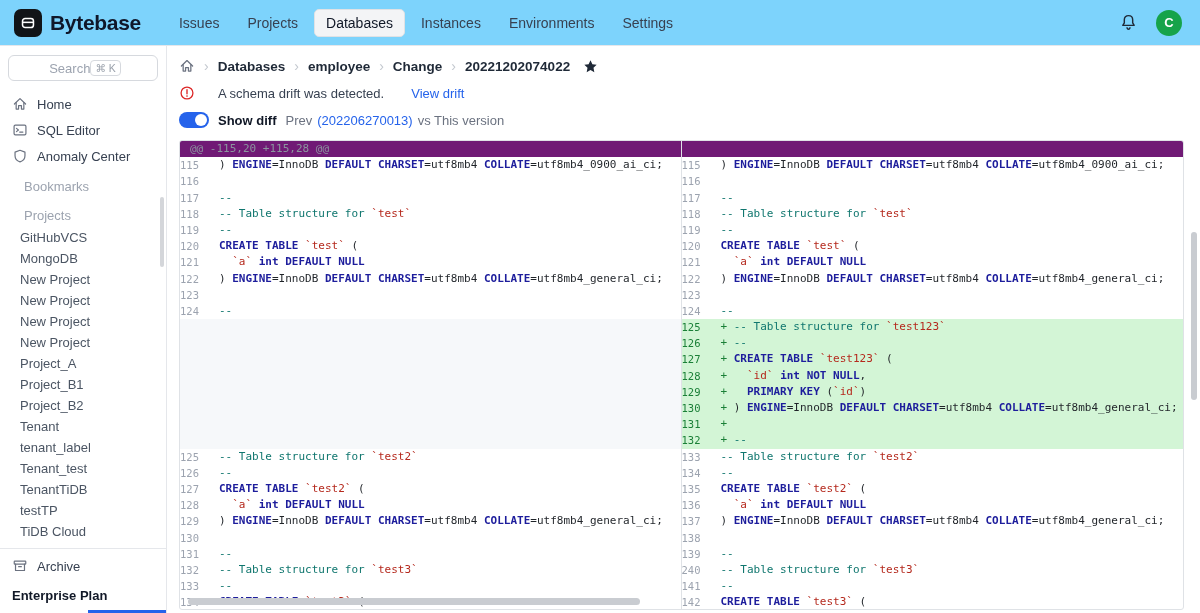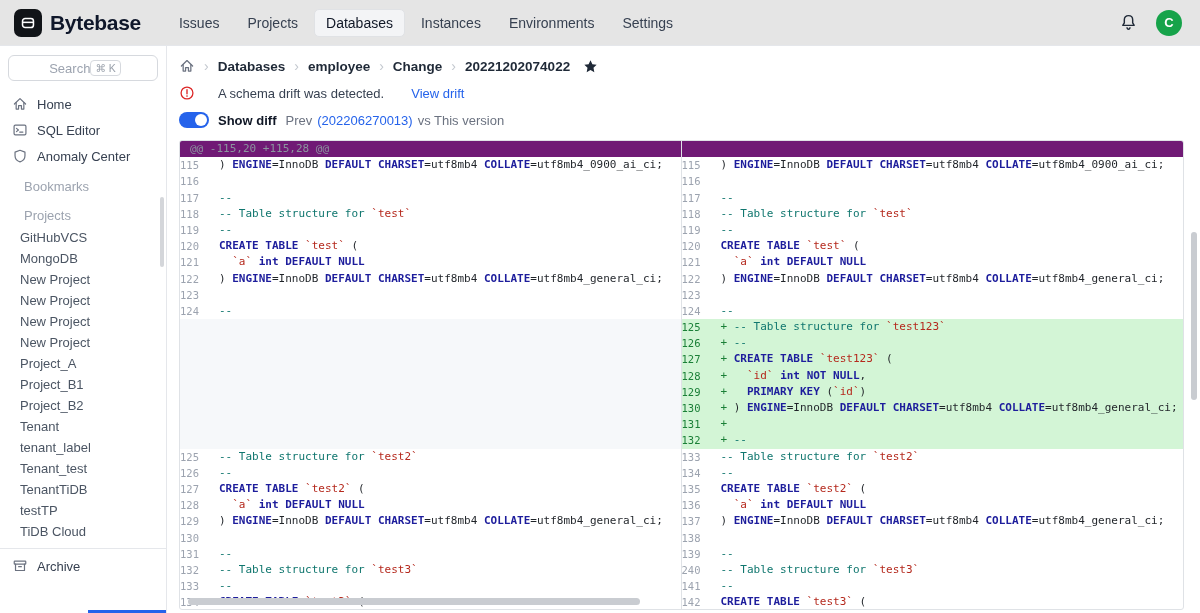--- a/index.html
+++ b/index.html
@@ -1,21 +1,21 @@
 <!DOCTYPE html>
 <html><head>
 <meta charset="utf-8">
 <style>
   * { margin:0; padding:0; box-sizing:border-box; }
   html,body { background:#fff; }
   body { font-family:"Liberation Sans", sans-serif; color:#1f2937; }
   .app { position:relative; width:1200px; height:613px; overflow:hidden; background:#fff; }
 
   
-  .navbar { height:46px; display:flex; align-items:center; padding:0 18px 0 14px; border-bottom:1px solid #e5e7eb; background:#e5e5e5; }
+  .navbar { height:46px; display:flex; align-items:center; padding:0 18px 0 14px; border-bottom:1px solid #e5e7eb; background:#7dd3fc; }
   .logo-mark { width:28px; height:28px; border-radius:7px; background:#111418; display:flex; align-items:center; justify-content:center; flex:none; }
   .brand { font-size:21px; font-weight:800; color:#0f172a; letter-spacing:-0.3px; margin-left:8px; }
   .nav-items { display:flex; align-items:center; margin-left:26px; gap:4px; }
   .nav-item { font-size:14px; color:#374151; padding:5px 11px; border-radius:5px; cursor:pointer; border:1px solid transparent; }
   .nav-item.active { background:#f3f4f6; border-color:#e0e2e5; color:#111827; }
   .nav-right { margin-left:auto; display:flex; align-items:center; gap:18px; }
   .avatar { width:26px; height:26px; border-radius:50%; background:#16a34a; color:#fff; font-size:13px; font-weight:600; display:flex; align-items:center; justify-content:center; }
 
   
   .shell { display:flex; height:567px; }
@@ -161,20 +161,21 @@
       <div class="side-item">
         <svg width="16" height="16" viewBox="0 0 20 20" fill="none" stroke="#6b7280" stroke-width="1.5" stroke-linecap="round" stroke-linejoin="round">
           <rect x="2.8" y="4" width="14.4" height="3.6" rx="0.8"></rect>
             <path d="M4.4 7.6 V15.6 H15.6 V7.6"></path>
             <path d="M8.3 10.8 H11.7"></path>
         </svg>
         <span>Archive</span>
       </div>
 
       <div class="side-scrollbar"></div>
+      <div class="plan-footer">Enterprise Plan</div>
       <div class="blue-sliver"></div>
     </aside>
 
     <main class="main">
 
       <div class="breadcrumb">
         <span style="display:flex;">
           <svg width="16" height="16" viewBox="0 0 20 20" fill="none" stroke="#6b7280" stroke-width="1.6" stroke-linecap="round" stroke-linejoin="round">
             <path d="M3 10 L10 3.2 L17 10"></path>
               <path d="M5.2 8.4 V16.4 H8.2 V12 H11.8 V16.4 H14.8 V8.4"></path>

